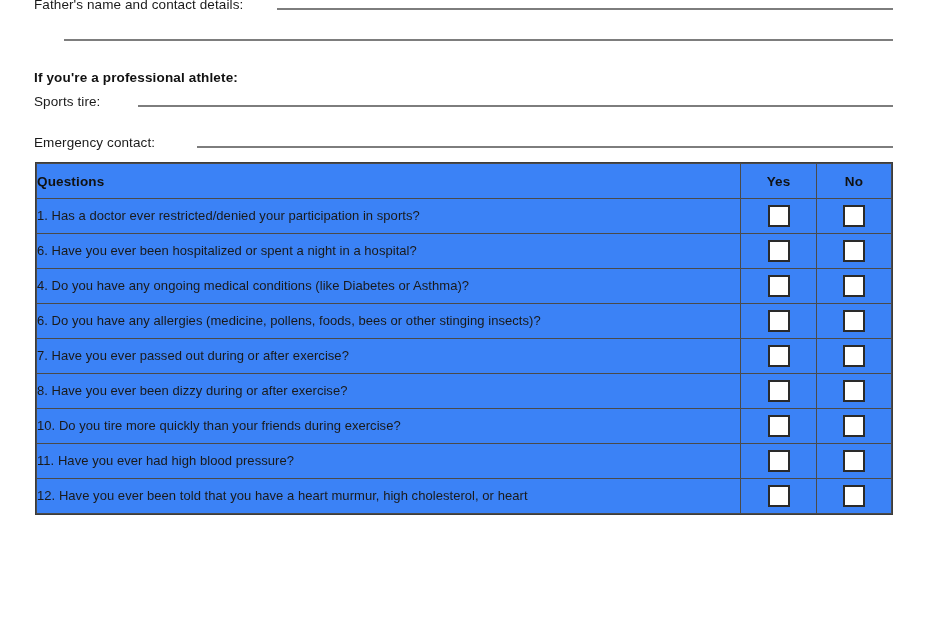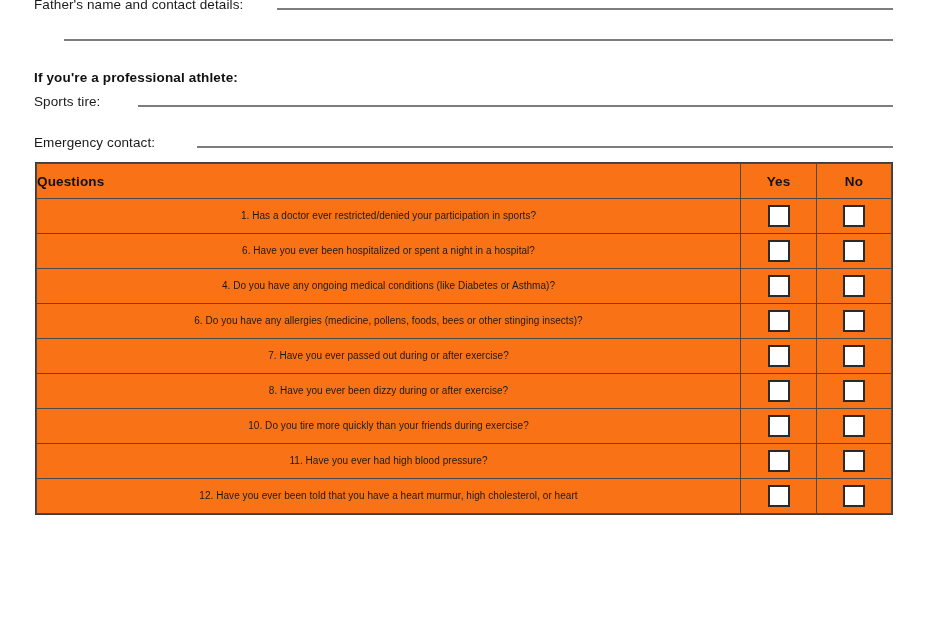--- a/index.html
+++ b/index.html
@@ -73,44 +73,44 @@
     table-layout: fixed;
     background: #ffffff;
   }
   .q-table col.c-q  { width: 704px; }
   .q-table col.c-y  { width: 76px; }
   .q-table col.c-n  { width: 75px; }
 
   .q-table th, .q-table td {
     border: 1px solid #4a4a4a;
     padding: 0;
-    background: #f97316;
+    background: #3b82f6;
   }
   .q-table tr { height: 35px; }
 
   .th-q {
     text-align: left;
     padding-left: 16px;
     font-size: 13.5px;
     font-weight: bold;
     letter-spacing: 0.15px;
     color: #111111;
   }
   .th-yn {
     text-align: center;
     font-size: 13.5px;
     font-weight: bold;
     letter-spacing: 0.15px;
     color: #111111;
   }
   .td-q {
-    text-align: center;
+    text-align: left;
     padding-left: 16px;
     padding-right: 8px;
-    font-size: 10px;
+    font-size: 13px;
     letter-spacing: 0.05px;
     color: #1a1a1a;
     line-height: 16px;
     vertical-align: middle;
     margin-top: 31px;
   }
   .td-box {
     text-align: center;
     vertical-align: middle;
   }

